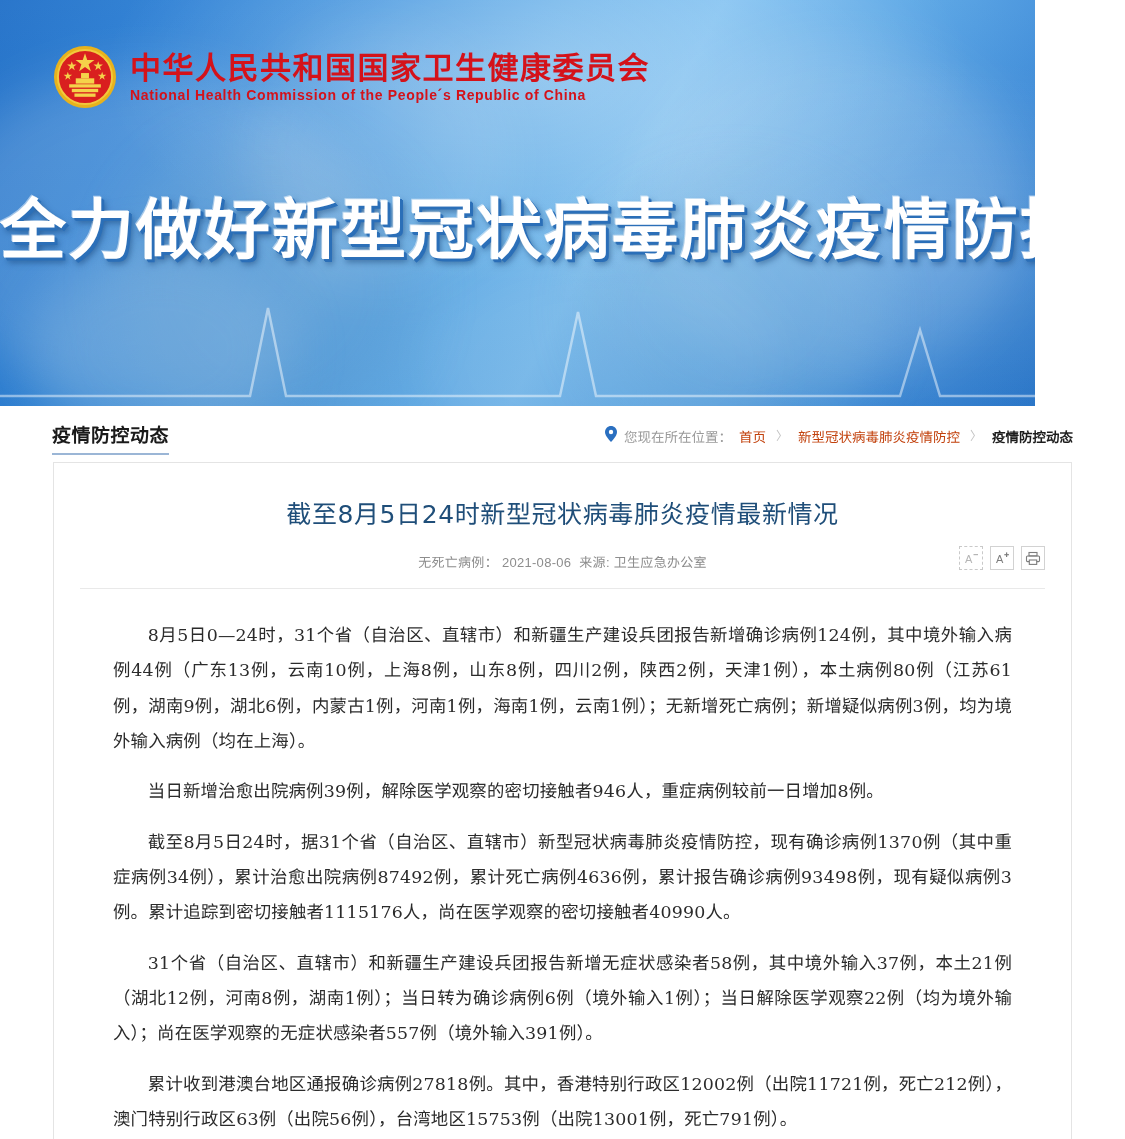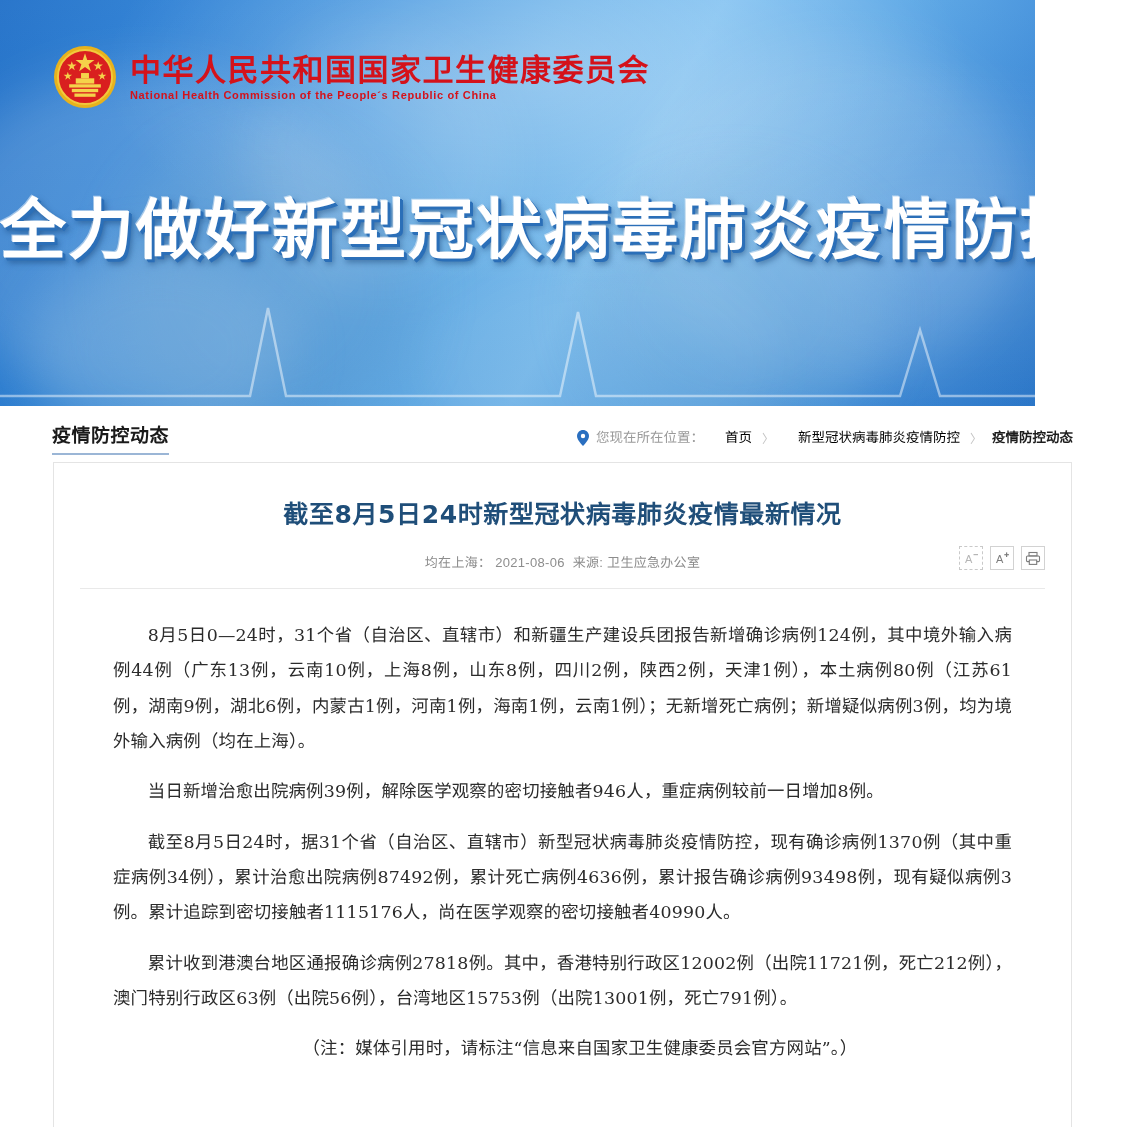--- a/index.html
+++ b/index.html
@@ -74,21 +74,21 @@
   .logo-cn {
     font-size: 31px;
     font-weight: bold;
     color: #d4121a;
     letter-spacing: 1.5px;
     line-height: 1.12;
     font-family: "DejaVu Sans", "Liberation Sans", sans-serif;
     white-space: nowrap;
   }
   .logo-en {
-    font-size: 11px;
+    font-size: 14px;
     font-weight: bold;
     color: #d4121a;
     letter-spacing: 0.65px;
     line-height: 1.1;
     white-space: nowrap;
   }
 
   .banner-title {
     position: absolute;
     left: 0; right: 0;
@@ -130,48 +130,48 @@
     color: #1a1a1a;
     letter-spacing: 0.5px;
     padding-bottom: 6px;
     border-bottom: 2px solid #9bb6d6;
   }
   .breadcrumb {
     position: absolute;
     right: 0;
     top: 20px;
     display: flex;
-    align-items: flex-end;
+    align-items: flex-start;
     gap: 7px;
     font-size: 13.5px;
     color: #9a9a9a;
     white-space: nowrap;
   }
   .pin-icon { display: inline-block; width: 12px; height: 16px; flex: 0 0 12px; }
   .bc-sep { color: #c2c2c2; font-size: 12px; padding: 0 3px; }
-  .bc-link { color: #000000; text-decoration: none; margin-left: 14px; }
+  .bc-link { color: #c2410c; text-decoration: none; }
   .bc-current { color: #1d1d1d; font-weight: bold; }
 
   
   .article-card {
     position: relative;
     width: 1019px;
     margin: 0 auto;
     border: 1px solid #e4e4e4;
     border-bottom: none;
     background: #fff;
     box-sizing: border-box;
     padding: 26px 26px 0 26px;
     min-height: 665px;
   }
   .article-title {
     text-align: center;
     font-family: "DejaVu Sans", "Liberation Sans", sans-serif;
     font-size: 25px;
-    font-weight: bold;
+    font-weight: normal;
     color: #1f4e79;
     letter-spacing: 0.6px;
     margin: 8px 0 0 0;
     line-height: 1.4;
   }
   .meta-row {
     position: relative;
     height: 44px;
     margin-top: 12px;
     border-bottom: 1px solid #e9e9e9;
@@ -285,21 +285,21 @@
       <span class="bc-current">疫情防控动态</span>
     </div>
   </div>
 
   <div class="article-card">
 
     <h1 class="article-title">截至8月5日24时新型冠状病毒肺炎疫情最新情况</h1>
 
     <div class="meta-row">
       <div class="meta-text">
-        <span>均在上海：</span>
+        <span>无死亡病例：</span>
         <span>2021-08-06</span>
         <span class="meta-src">来源:</span>
         <span>卫生应急办公室</span>
       </div>
 
       <div class="tool-btns">
         <div class="tool-btn dashed">
           <svg width="15" height="15" viewBox="0 0 15 15">
             <text x="1" y="12" font-family="Liberation Sans, sans-serif" font-size="11" fill="#b5b5b5">A</text>
             <rect x="9.5" y="3" width="4.5" height="1.2" fill="#b5b5b5"></rect>
@@ -319,18 +319,19 @@
             <rect x="4.3" y="9" width="7.4" height="4.4" fill="#ffffff" stroke="#7d7d7d" stroke-width="1.1"></rect>
           </svg>
         </div>
       </div>
     </div>
 
     <div class="article-body">
       <p>8月5日0—24时，31个省（自治区、直辖市）和新疆生产建设兵团报告新增确诊病例124例，其中境外输入病例44例（广东13例，云南10例，上海8例，山东8例，四川2例，陕西2例，天津1例），本土病例80例（江苏61例，湖南9例，湖北6例，内蒙古1例，河南1例，海南1例，云南1例）；无新增死亡病例；新增疑似病例3例，均为境外输入病例（均在上海）。</p>
       <p>当日新增治愈出院病例39例，解除医学观察的密切接触者946人，重症病例较前一日增加8例。</p>
       <p>截至8月5日24时，据31个省（自治区、直辖市）新型冠状病毒肺炎疫情防控，现有确诊病例1370例（其中重症病例34例），累计治愈出院病例87492例，累计死亡病例4636例，累计报告确诊病例93498例，现有疑似病例3例。累计追踪到密切接触者1115176人，尚在医学观察的密切接触者40990人。</p>
+      <p>31个省（自治区、直辖市）和新疆生产建设兵团报告新增无症状感染者58例，其中境外输入37例，本土21例（湖北12例，河南8例，湖南1例）；当日转为确诊病例6例（境外输入1例）；当日解除医学观察22例（均为境外输入）；尚在医学观察的无症状感染者557例（境外输入391例）。</p>
       <p>累计收到港澳台地区通报确诊病例27818例。其中，香港特别行政区12002例（出院11721例，死亡212例），澳门特别行政区63例（出院56例），台湾地区15753例（出院13001例，死亡791例）。</p>
       <p class="article-note">（注：媒体引用时，请标注“信息来自国家卫生健康委员会官方网站”。）</p>
     </div>
 
   </div>
 </div>
 
 </body></html>

